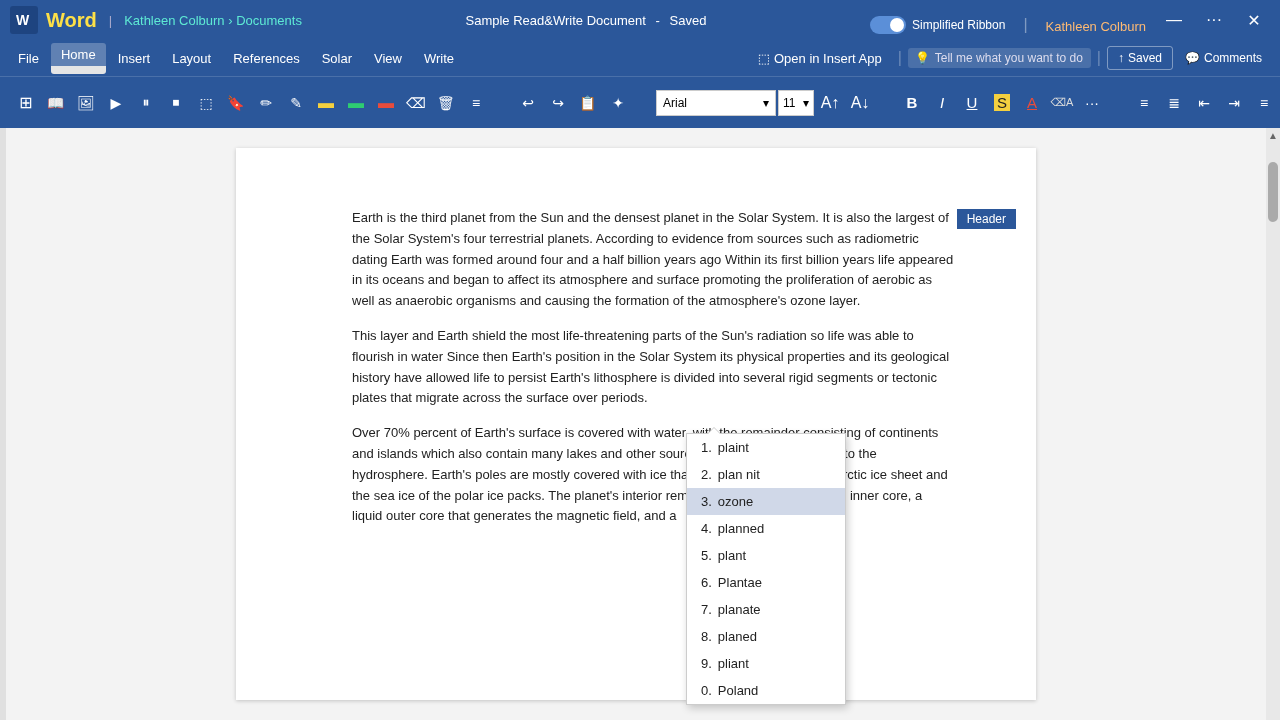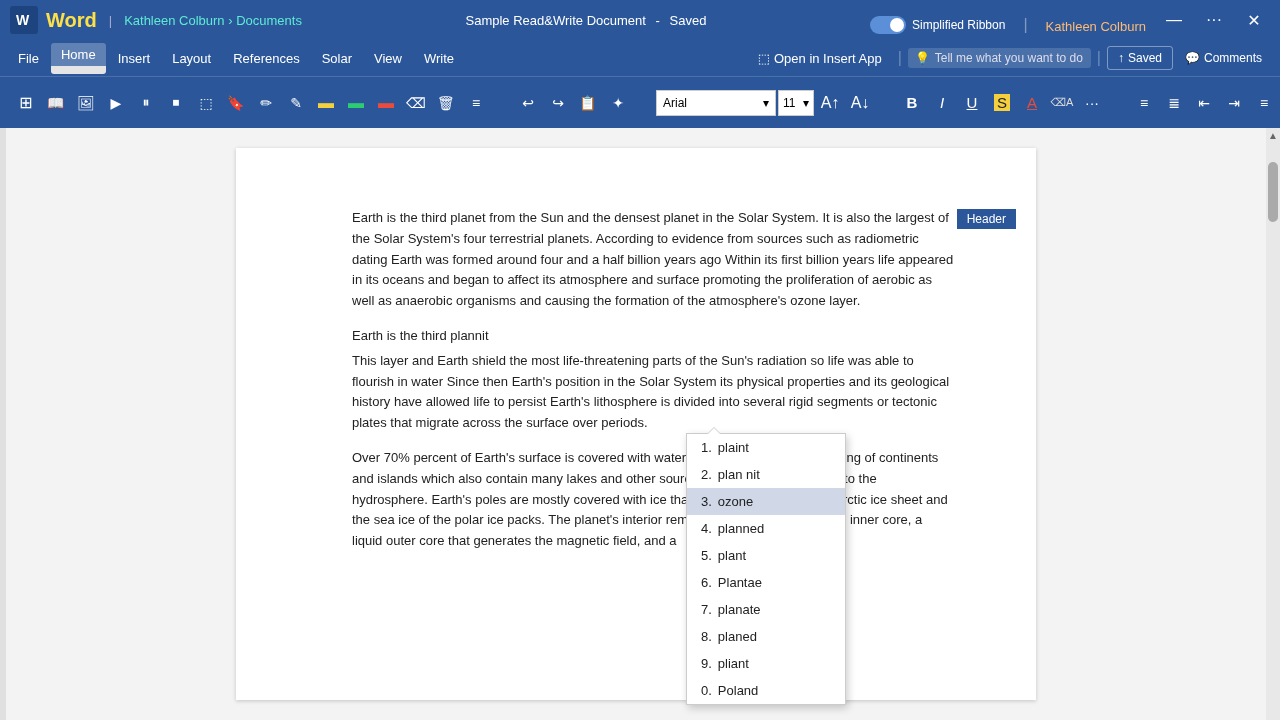--- a/index.html
+++ b/index.html
@@ -357,21 +357,20 @@
 
 <div class="doc-area">
   <div style="width:6px;background:#e0e0e0;"></div>
 
   <div class="doc-content">
     <div class="page">
       <div class="header-label">Header</div>
 
       <div class="doc-text">
         <div class="doc-para">Earth is the third planet from the Sun and the densest planet in the Solar System. It is also the largest of the Solar System's four terrestrial planets. According to evidence from sources such as radiometric dating Earth was formed around four and a half billion years ago Within its first billion years life appeared in its oceans and began to affect its atmosphere and surface promoting the proliferation of aerobic as well as anaerobic organisms and causing the formation of the atmosphere's ozone layer.</div>
-        <div class="doc-para" style="margin-bottom:4px;">Earth is the third plannit</div>
         <div class="doc-para">This layer and Earth shield the most life-threatening parts of the Sun's radiation so life was able to flourish in water Since then Earth's position in the Solar System its physical properties and its geological history have allowed life to persist Earth's lithosphere is divided into several rigid segments or tectonic plates that migrate across the surface over periods.</div>
         <div class="doc-para">Over 70% percent of Earth's surface is covered with water, with the remainder consisting of continents and islands which also contain many lakes and other sources of water that contribute to the hydrosphere. Earth's poles are mostly covered with ice that is the solid ice of the Antarctic ice sheet and the sea ice of the polar ice packs. The planet's interior remains active, with a solid iron inner core, a liquid outer core that generates the magnetic field, and a</div>
       </div>
 
       <div class="autocorrect-dropdown">
         <div class="dropdown-arrow"></div>
         <div class="dropdown-arrow-inner"></div>
 
         <div class="dropdown-item">
           <span>1.</span>

